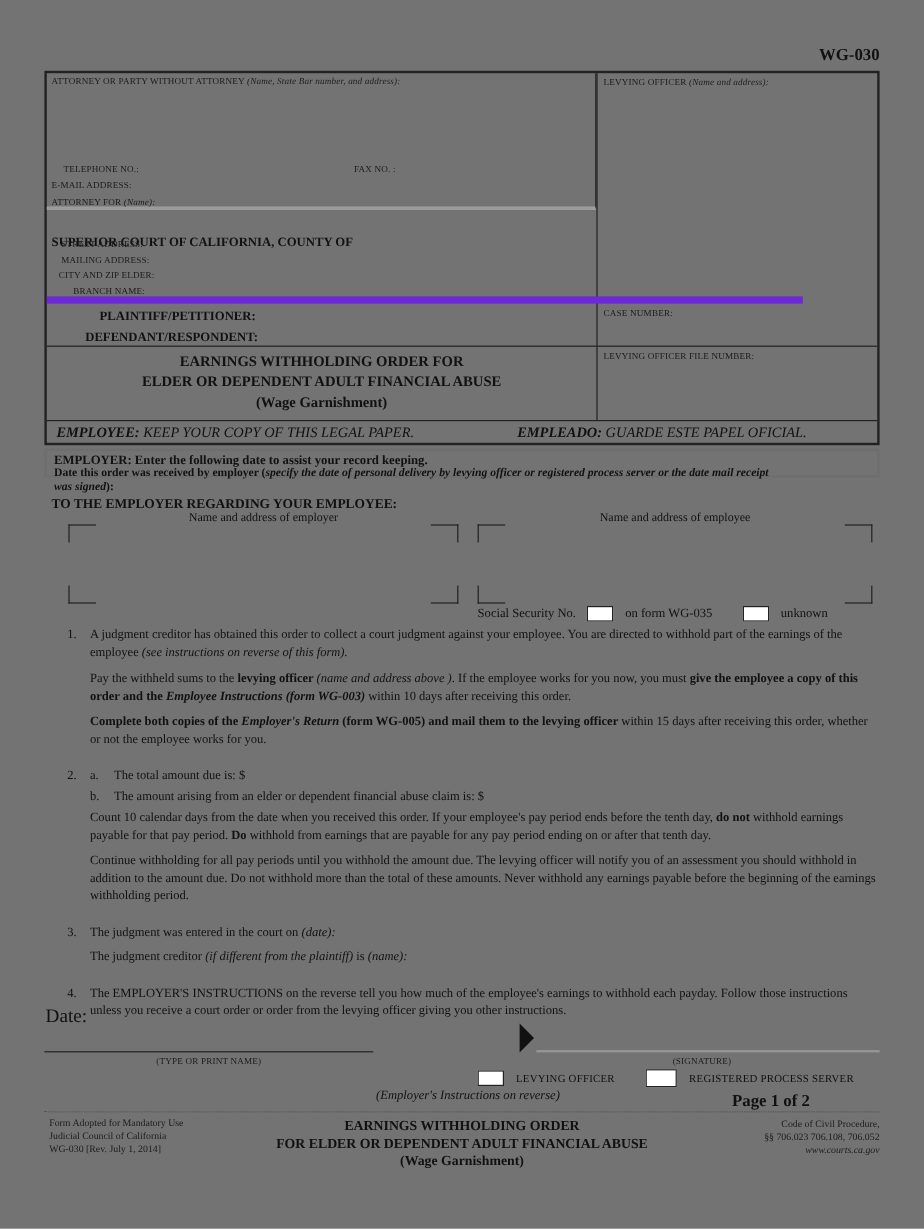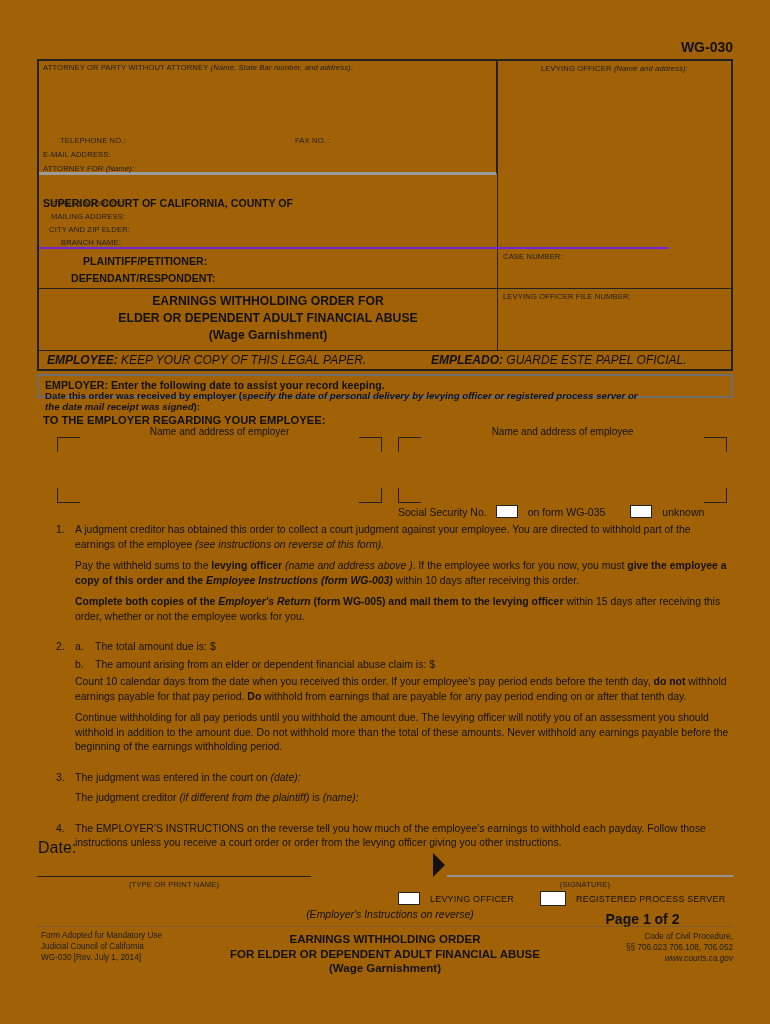--- a/index.html
+++ b/index.html
@@ -1,35 +1,35 @@
 <!DOCTYPE html>
 <html><head>
 <meta charset="utf-8">
 <style>
   * { box-sizing: border-box; margin: 0; padding: 0; }
   html,body { background:#e8e8e8; }
   .page {
     position: relative; width: 770px; height: 1024px; margin: 0 auto;
-    background: #a16207; color: #111;
-    font-family: Liberation Sans, sans-serif;
+    background: #737373; color: #111;
+    font-family: Liberation Serif, serif;
     overflow: hidden;
   }
   .abs { position: absolute; }
   .b { font-weight: bold; }
   .i { font-style: italic; }
   .bi { font-weight: bold; font-style: italic; margin-top: 32px; }
   .small { font-size: 7.6px; letter-spacing: .15px; color:#1c1c1c; }
   .lbl10 { font-size: 10px; }
 
   
   .caption { left:37px; top:59px; width:696px; height:312px; border:2px solid #222; }
   .attorney-area { left:0; top:0; width:458px; height:114px; border-right:1px solid #222; border-bottom:3px solid #9c9c9c; }
   .court-area { left:0; top:114px; width:458px; height:72px; }
   .divider { left:458px; top:0; width:1px; height:289px; background:#222; }
-  .party-row { left:0; top:186px; width:630px; height:41px; border-top:2px solid #6d28d9; }
+  .party-row { left:0; top:186px; width:630px; height:41px; border-top:6px solid #6d28d9; }
   .title-row { left:0; top:227px; width:692px; height:62px; border-top:1px solid #222; }
   .employee-row { left:0; top:289px; width:692px; height:19px; border-top:1px solid #222; font-size:12px; font-style:italic; }
   .cap-title { left:0; top:4px; width:458px; text-align:center; font-weight:bold; font-size:12.2px; line-height:17px; }
 
   
   .employer-box { left:37px; top:374px; width:696px; height:24px; border:2px solid #6e6e6e; padding:3px 6px; }
   .employer-box .l1 { font-size:10.6px; font-weight:bold; }
   .employer-box .l2 { font-size:9.7px; font-weight:bold; line-height:10.6px; width:600px; }
 
   
@@ -67,36 +67,36 @@
 <body>
 
 <div class="page">
 
   <div class="abs b" style="right:37px; top:39px; font-size:14px;">WG-030</div>
 
   <div class="abs caption">
 
     <div class="abs attorney-area">
       <div class="small" style="padding:2px 0 0 4px;"><span>ATTORNEY OR PARTY WITHOUT ATTORNEY </span><span class="i">(Name, State Bar number, and address):</span></div>
-      <div class="abs small" style="left:21px; top:75px;">TELEPHONE NO.:</div>
+      <div class="abs small" style="left:14px; top:75px;">TELEPHONE NO.:</div>
       <div class="abs small" style="left:256px; top:75px;">FAX NO. :</div>
       <div class="abs small" style="left:4px; top:89px;">E-MAIL ADDRESS:</div>
       <div class="abs small" style="left:4px; top:103px;"><span>ATTORNEY FOR </span><span class="i">(Name):</span></div>
     </div>
 
     <div class="abs court-area">
       <div class="abs b" style="left:4px; top:5px; font-size:10.6px;margin-top:17px;">SUPERIOR COURT OF CALIFORNIA, COUNTY OF</div>
       <div class="abs small" style="left:12px; top:24px;">STREET ADDRESS:</div>
       <div class="abs small" style="left:12px; top:37px;">MAILING ADDRESS:</div>
       <div class="abs small" style="left:10px; top:50px;">CITY AND ZIP ELDER:</div>
       <div class="abs small" style="left:22px; top:63px;">BRANCH NAME:</div>
     </div>
 
     <div class="abs divider"></div>
-    <div class="abs small" style="left:464px; top:3px;margin-left:38px;"><span>LEVYING OFFICER </span><span class="i">(Name and address):</span></div>
+    <div class="abs small" style="left:464px; top:3px;"><span>LEVYING OFFICER </span><span class="i">(Name and address):</span></div>
     <div class="abs" style="left:459px; top:12px; width:232px; height:174px;"></div>
 
     <div class="abs party-row">
       <div class="abs b" style="left:44px; top:6px; font-size:10.6px;">PLAINTIFF/PETITIONER:</div>
       <div class="abs b" style="left:32px; top:23px; font-size:10.6px;">DEFENDANT/RESPONDENT:</div>
       <div class="abs small" style="left:464px; top:3px;">CASE NUMBER:</div>
       <div class="abs" style="left:459px; top:12px; width:232px; height:28px;"></div>
     </div>
 
     <div class="abs title-row">

